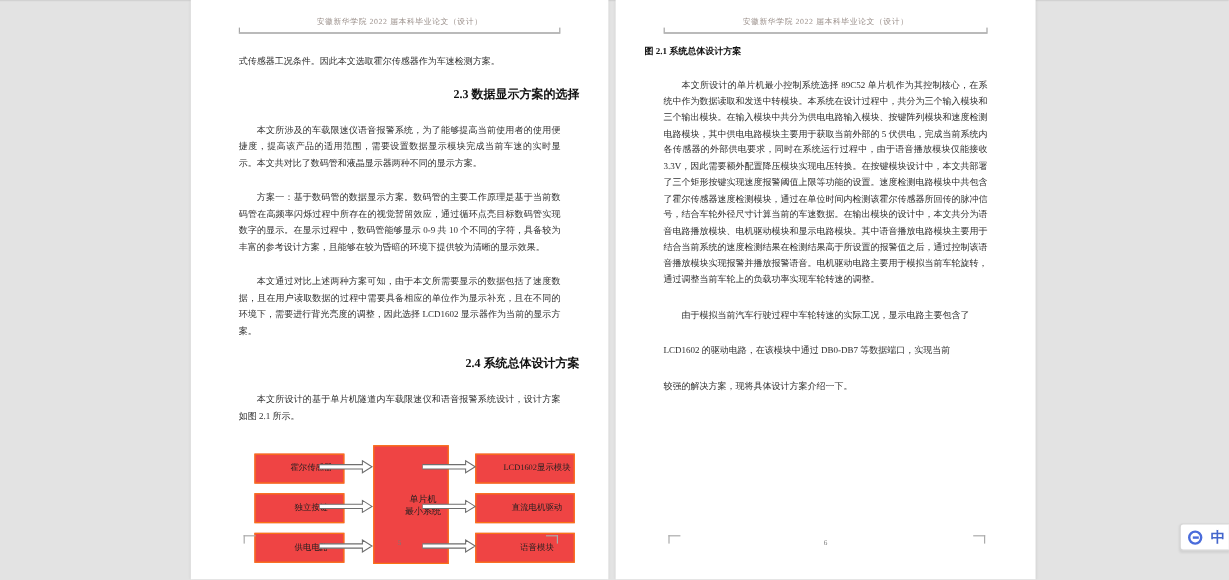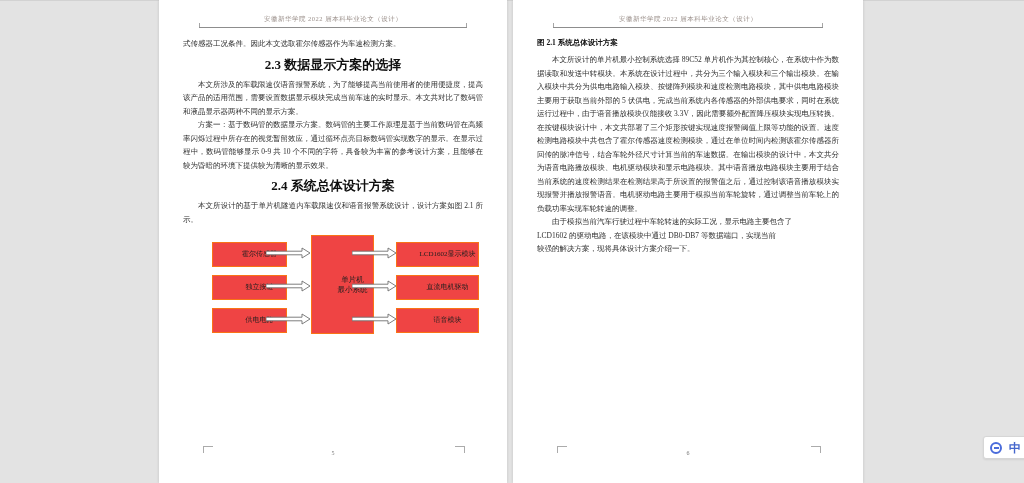--- a/index.html
+++ b/index.html
@@ -23,26 +23,26 @@
   .hdr-line{
     margin:4px 16px 0 16px;height:0;border-bottom:1px solid #8d8d8d;position:relative;
   }
   .hdr-line::before,.hdr-line::after{
     content:"";position:absolute;top:-4px;width:1px;height:4px;background:#a5a5a5;
   }
   .hdr-line::before{left:0;}
   .hdr-line::after{right:0;}
   .bt{font-size:7.5px;line-height:13.5px;color:#2e2e2e;text-align:justify;}
   .body-block{margin-top:9px;}
-  p.para{margin:0;text-indent:2em;}
+  p.para{margin:16px;text-indent:2em;}
   p.noindent{text-indent:0;}
   p.centered{text-indent:0;}
   .sec-h{
-    font-size:13px;line-height:12px;font-weight:bold;color:#101010;
-    margin:8px 0 7px 0;text-align:center;
+    font-size:10px;line-height:12px;font-weight:bold;color:#101010;
+    margin:8px 0 7px 0;text-align:right;
   }
   .caption{
     font-size:7.5px;line-height:11px;font-weight:bold;color:#101010;
     margin:6px 0 5px 0;
   }
   
   .diagram{position:relative;height:104px;margin-top:7px;}
   .dbox{
     position:absolute;border:1px solid #f97316;background:#ef4444;
     display:flex;align-items:center;justify-content:center;
@@ -89,20 +89,21 @@
 <div class="page" id="page1">
   <div class="page-inner">
     <div class="hdr">安徽新华学院 2022 届本科毕业论文（设计）</div>
     <div class="hdr-line"></div>
 
     <div class="bt body-block">
       <p class="para noindent">式传感器工况条件。因此本文选取霍尔传感器作为车速检测方案。</p>
       <div class="sec-h">2.3 数据显示方案的选择</div>
       <p class="para">本文所涉及的车载限速仪语音报警系统，为了能够提高当前使用者的使用便捷度，提高该产品的适用范围，需要设置数据显示模块完成当前车速的实时显示。本文共对比了数码管和液晶显示器两种不同的显示方案。</p>
       <p class="para">方案一：基于数码管的数据显示方案。数码管的主要工作原理是基于当前数码管在高频率闪烁过程中所存在的视觉暂留效应，通过循环点亮目标数码管实现数字的显示。在显示过程中，数码管能够显示 0-9 共 10 个不同的字符，具备较为丰富的参考设计方案，且能够在较为昏暗的环境下提供较为清晰的显示效果。</p>
+      <p class="para">本文通过对比上述两种方案可知，由于本文所需要显示的数据包括了速度数据，且在用户读取数据的过程中需要具备相应的单位作为显示补充，且在不同的环境下，需要进行背光亮度的调整，因此选择 LCD1602 显示器作为当前的显示方案。</p>
       <div class="sec-h">2.4 系统总体设计方案</div>
       <p class="para">本文所设计的基于单片机隧道内车载限速仪和语音报警系统设计，设计方案如图 2.1 所示。</p>
 
       <div class="diagram">
         <div class="dbox in r1">霍尔传感器</div>
         <div class="dbox in r2">独立按键</div>
         <div class="dbox in r3">供电电路</div>
 
         <div class="dbox center">
           <span>单片机</span>

